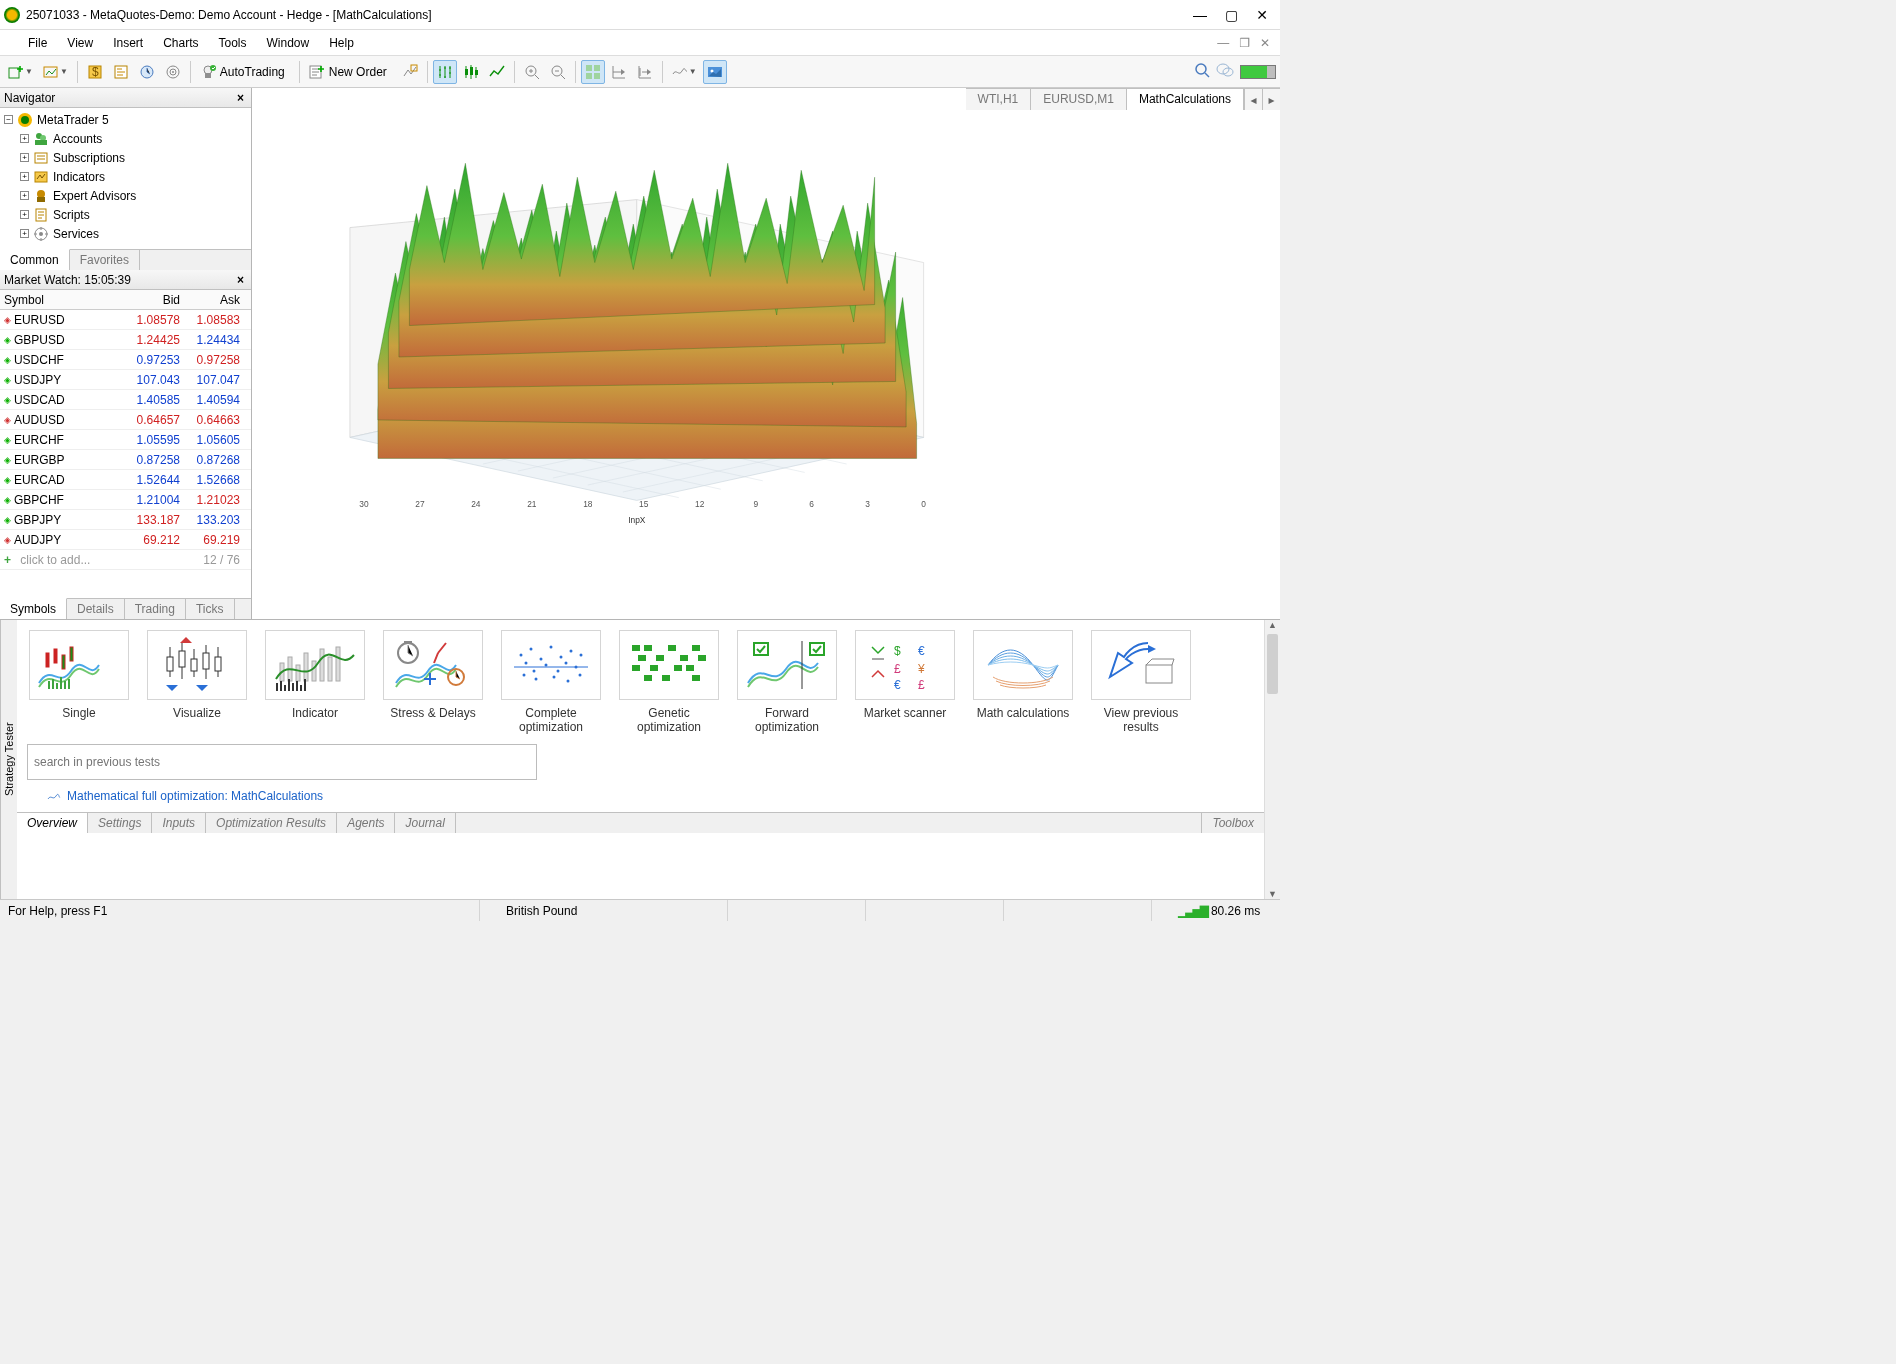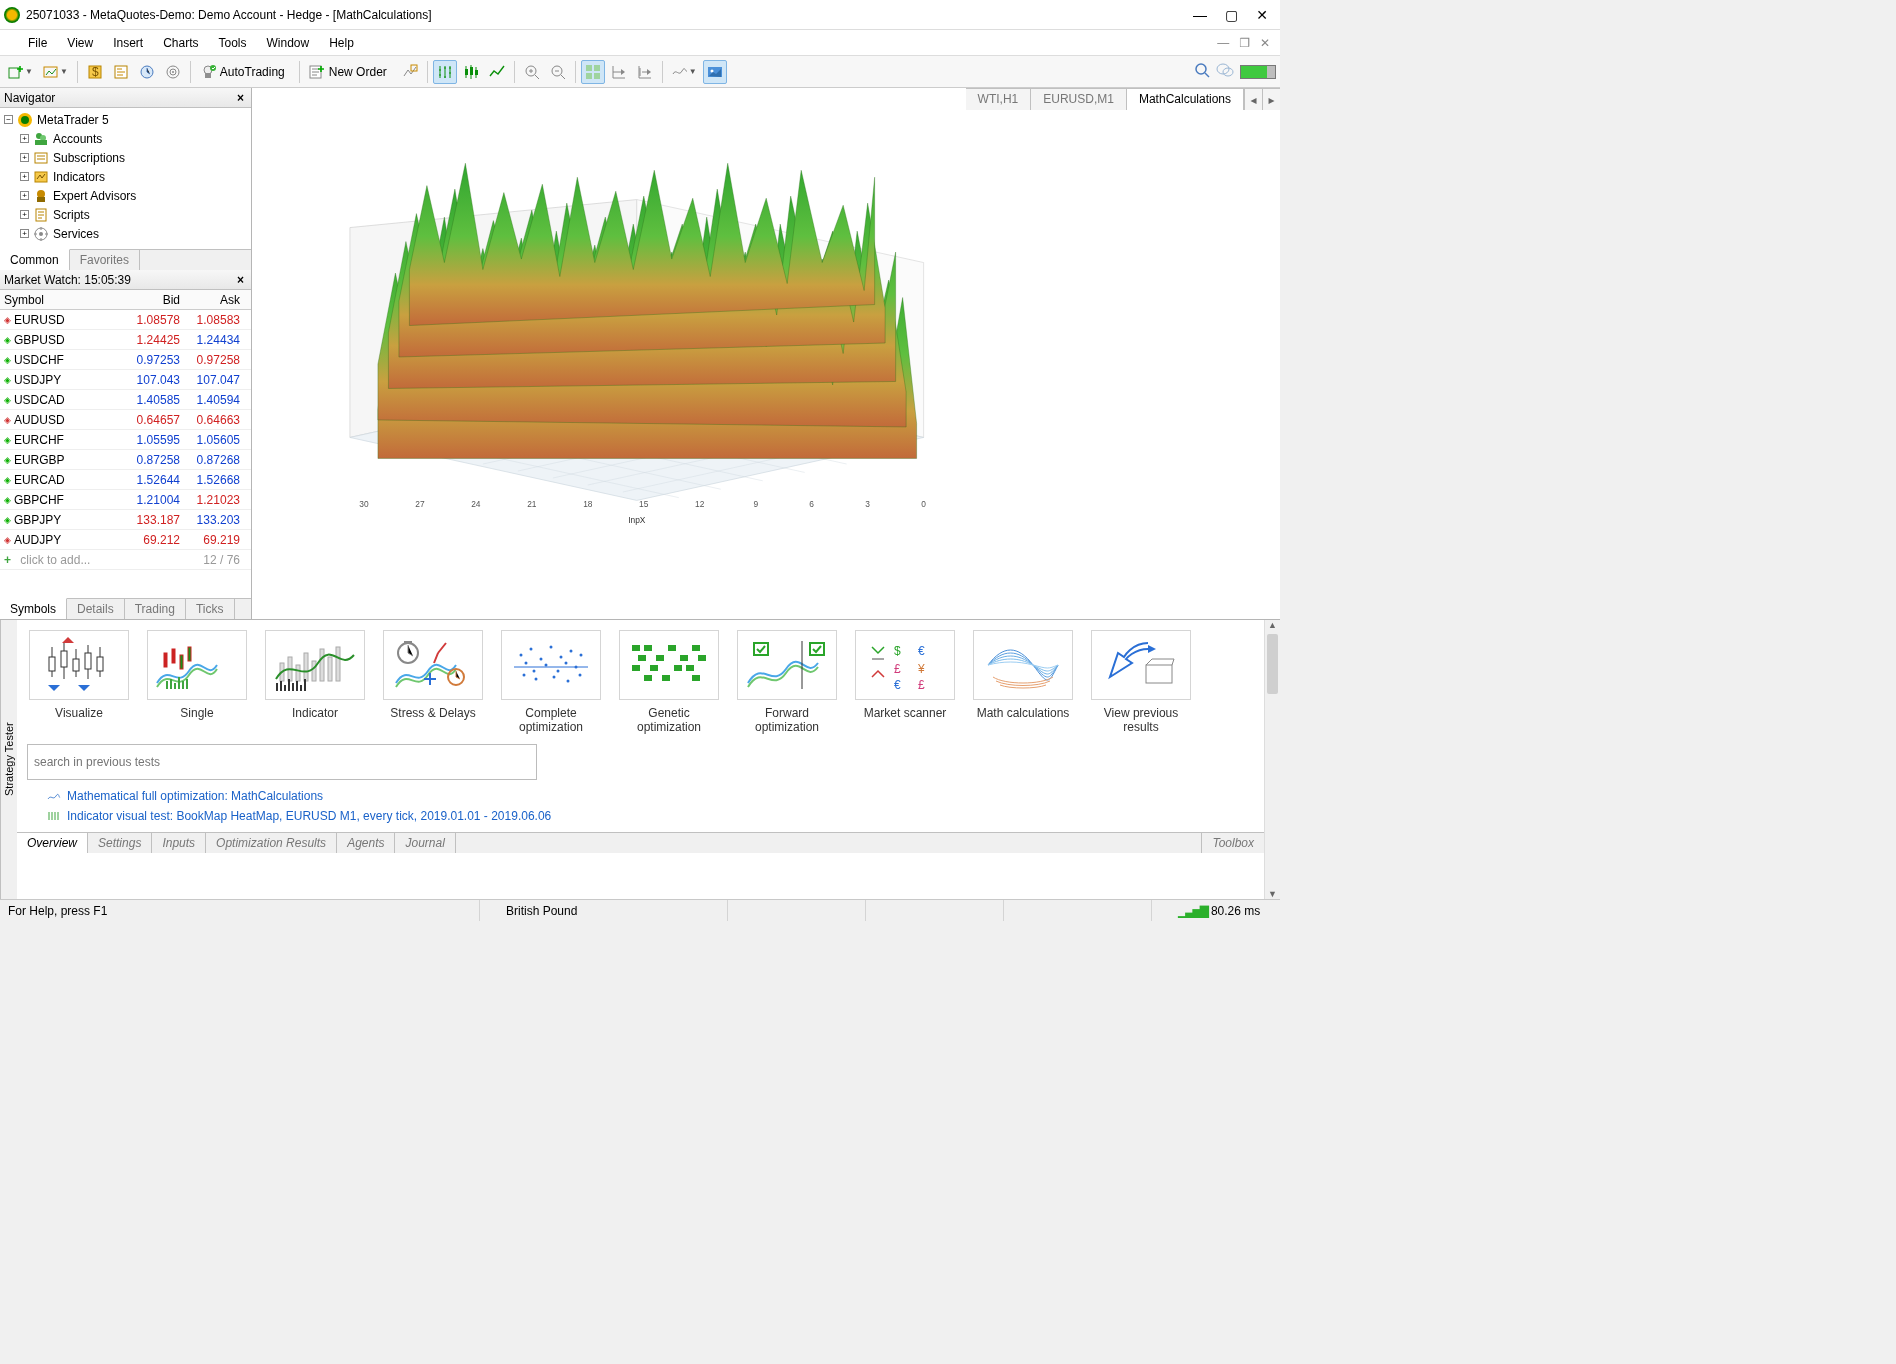--- a/index.html
+++ b/index.html
@@ -491,57 +491,57 @@
   </div>
 </div>
 
 <div class="tester">
   <div class="vlabel">Strategy Tester</div>
   <div class="tester-body">
     <div class="modes" id="modes">
         <div class="mode">
           <div class="thumb">
             <svg viewBox="0 0 90 60">
+              <path d="M5 48c12-20 20 6 32-12s18 10 28-6" stroke="#49a7e8" fill="none" stroke-width="2"></path>
+              <path d="M5 52c12-20 20 6 32-12s18 10 28-6" stroke="#6fc76f" fill="none" stroke-width="2"></path>
+              <g stroke="#c22" stroke-width="1">
+                <rect x="12" y="18" width="3" height="14" fill="#c22"></rect>
+                <rect x="20" y="14" width="3" height="14" fill="#c22"></rect>
+                <rect x="28" y="20" width="3" height="14" fill="#1a8f1a"></rect>
+                <rect x="36" y="12" width="3" height="14" fill="#1a8f1a"></rect>
+              </g>
+              <g fill="#3fa53f">
+                <rect x="14" y="46" width="2" height="8"></rect>
+                <rect x="18" y="44" width="2" height="10"></rect>
+                <rect x="22" y="48" width="2" height="6"></rect>
+                <rect x="26" y="42" width="2" height="12"></rect>
+                <rect x="30" y="46" width="2" height="8"></rect>
+                <rect x="34" y="44" width="2" height="10"></rect>
+              </g>
+            </svg>
+          </div>
+          <div class="lbl">Single</div>
+        </div>
+        <div class="mode">
+          <div class="thumb">
+            <svg viewBox="0 0 90 60">
               <g stroke="#333">
                 <path d="M18 12v30M30 8v36M42 14v28M54 10v34M66 12v30"></path>
                 <rect x="15" y="22" width="6" height="14" fill="#fff"></rect>
                 <rect x="27" y="16" width="6" height="16" fill="#fff"></rect>
                 <rect x="39" y="24" width="6" height="12" fill="#fff"></rect>
                 <rect x="51" y="18" width="6" height="16" fill="#fff"></rect>
                 <rect x="63" y="22" width="6" height="14" fill="#fff"></rect>
               </g>
               <path d="M28 8l6-6 6 6z" fill="#d13a3a"></path>
               <path d="M44 50l6 6 6-6z" fill="#2a6fd6"></path>
               <path d="M14 50l6 6 6-6z" fill="#2a6fd6"></path>
             </svg>
           </div>
           <div class="lbl">Visualize</div>
-        </div>
-        <div class="mode">
-          <div class="thumb">
-            <svg viewBox="0 0 90 60">
-              <path d="M5 48c12-20 20 6 32-12s18 10 28-6" stroke="#49a7e8" fill="none" stroke-width="2"></path>
-              <path d="M5 52c12-20 20 6 32-12s18 10 28-6" stroke="#6fc76f" fill="none" stroke-width="2"></path>
-              <g stroke="#c22" stroke-width="1">
-                <rect x="12" y="18" width="3" height="14" fill="#c22"></rect>
-                <rect x="20" y="14" width="3" height="14" fill="#c22"></rect>
-                <rect x="28" y="20" width="3" height="14" fill="#1a8f1a"></rect>
-                <rect x="36" y="12" width="3" height="14" fill="#1a8f1a"></rect>
-              </g>
-              <g fill="#3fa53f">
-                <rect x="14" y="46" width="2" height="8"></rect>
-                <rect x="18" y="44" width="2" height="10"></rect>
-                <rect x="22" y="48" width="2" height="6"></rect>
-                <rect x="26" y="42" width="2" height="12"></rect>
-                <rect x="30" y="46" width="2" height="8"></rect>
-                <rect x="34" y="44" width="2" height="10"></rect>
-              </g>
-            </svg>
-          </div>
-          <div class="lbl">Single</div>
         </div>
         <div class="mode">
           <div class="thumb">
             <svg viewBox="0 0 90 60">
               <g stroke="#aaa">
                 <rect x="10" y="28" width="4" height="18" fill="#ddd"></rect>
                 <rect x="18" y="22" width="4" height="24" fill="#ddd"></rect>
                 <rect x="26" y="30" width="4" height="16" fill="#ddd"></rect>
                 <rect x="34" y="18" width="4" height="28" fill="#ddd"></rect>
                 <rect x="42" y="26" width="4" height="20" fill="#ddd"></rect>
@@ -698,26 +698,20 @@
         </div>
       </div>
     <input class="searchprev" placeholder="search in previous tests" style="">
     <div class="histlinks">
       <div class="hl">
           <svg width="14" height="14" viewBox="0 0 14 14">
             <path d="M1 10c3-5 5 2 8-3s3 3 4 1" stroke="#5a8fd6" fill="none"></path>
           </svg>
           <span>Mathematical full optimization: MathCalculations</span>
         </div>
-      <div class="hl">
-          <svg width="14" height="14" viewBox="0 0 14 14">
-            <path d="M2 3v8M5 3v8M8 3v8M11 3v8" stroke="#3fa53f"></path>
-          </svg>
-          <span>Indicator visual test: BookMap HeatMap, EURUSD M1, every tick, 2019.01.01 - 2019.06.06</span>
-        </div>
     </div>
     <div class="tester-tabs">
       <div class="tab active">Overview</div>
       <div class="tab">Settings</div>
       <div class="tab">Inputs</div>
       <div class="tab">Optimization Results</div>
       <div class="tab">Agents</div>
       <div class="tab">Journal</div>
       <div class="spacer"></div>
       <div class="tab" style="border-left:1px solid #c0c0c0;border-right:none">Toolbox</div>

